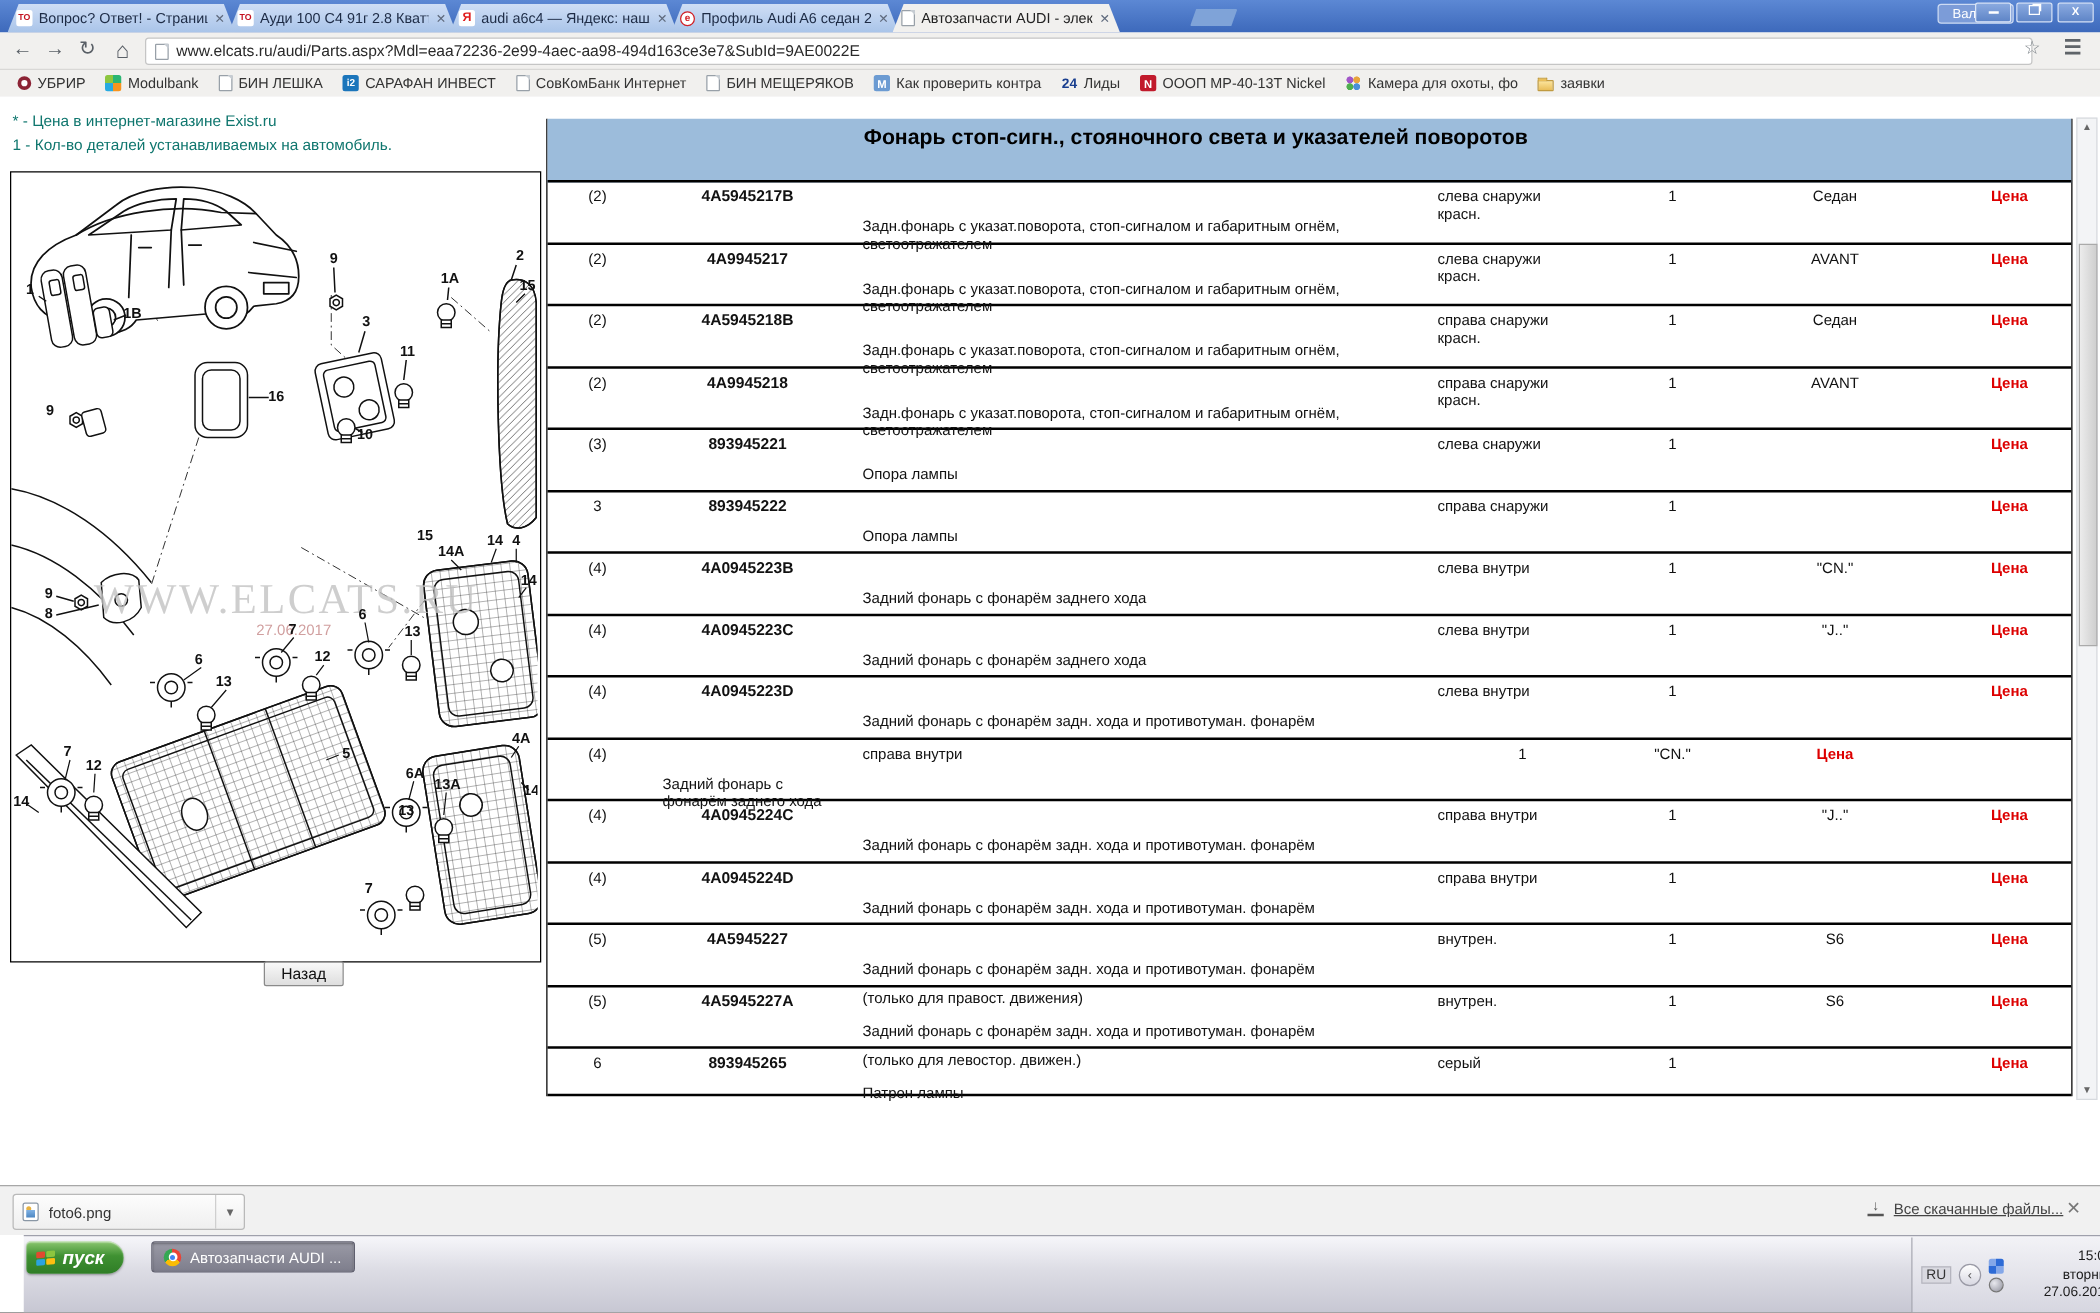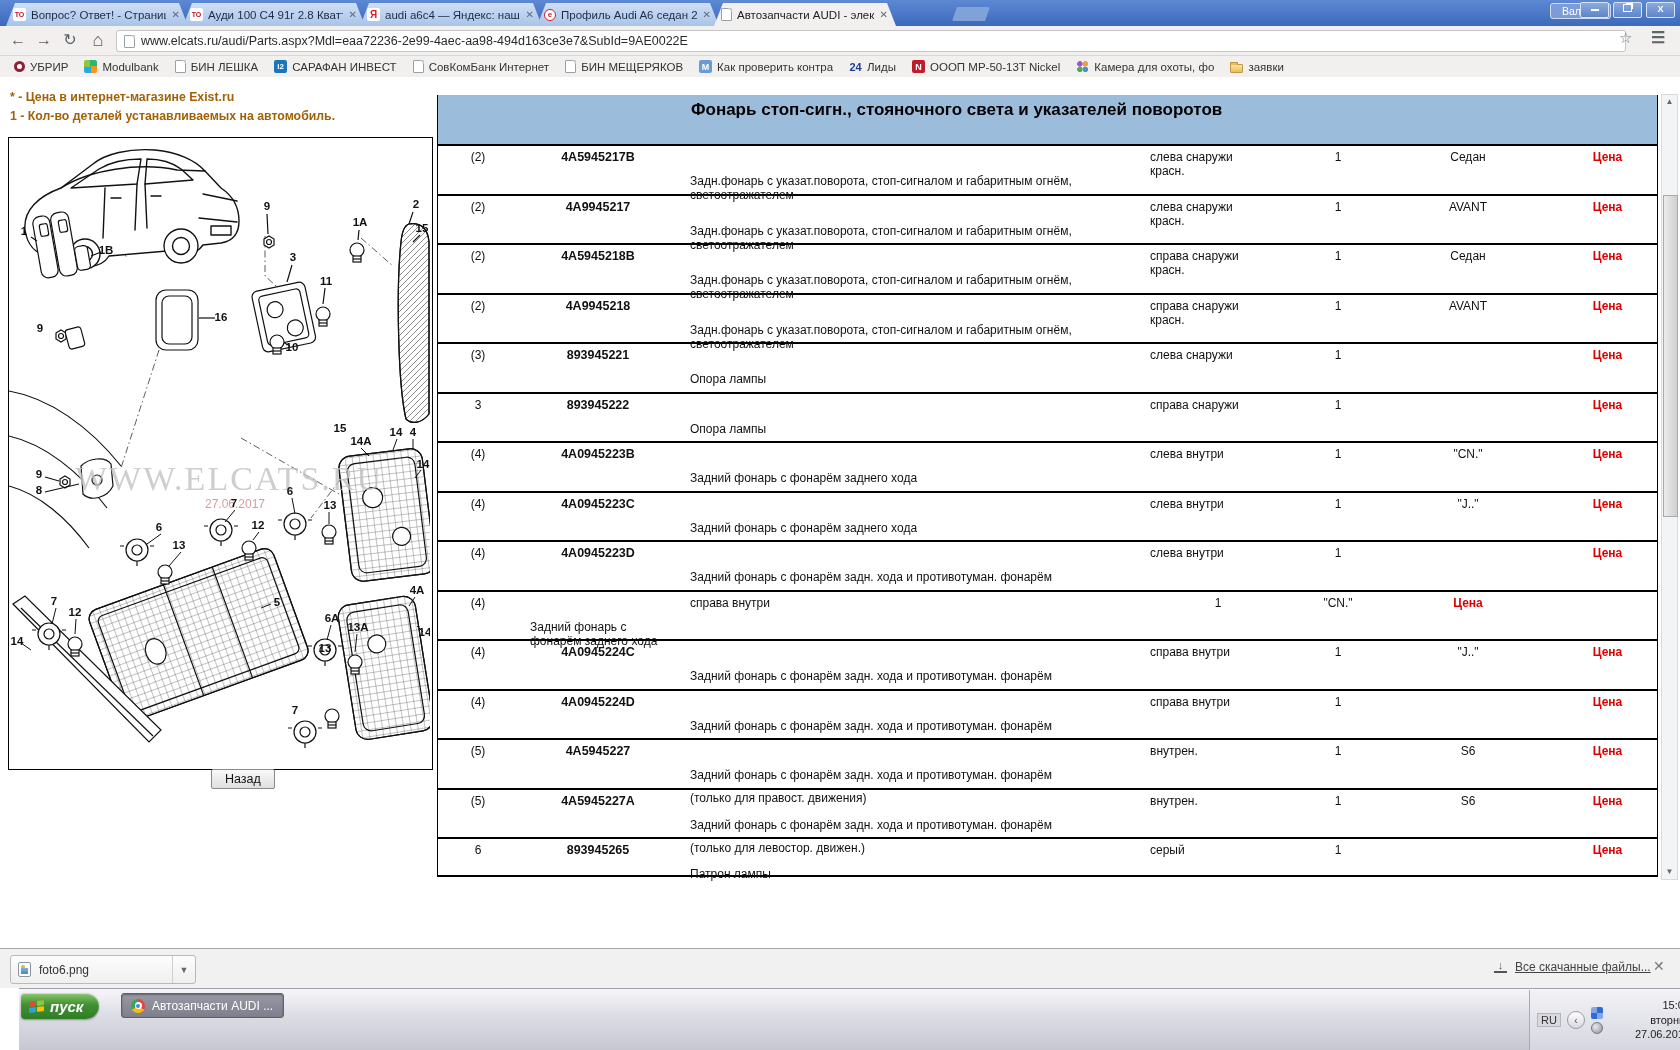--- a/index.html
+++ b/index.html
@@ -65,21 +65,21 @@
        border-radius:1px;margin-top:3px;}
   .icn-folder::before{content:"";position:absolute;top:-3px;left:-1px;width:6px;height:2px;
        background:#e9be5a;border:1px solid #c09a40;border-bottom:none;border-radius:1px 1px 0 0;}
   .icn-img{width:13px;height:15px;background:#fff;border:1px solid #8a97a5;}
   .icn-img::after{content:"";position:absolute;left:2px;right:2px;bottom:2px;height:6px;
        background:linear-gradient(#7fb2e5,#4c86c2);}
   .icn-img::before{content:"";position:absolute;left:2px;top:2px;width:4px;height:4px;border-radius:50%;background:#e8b23f;}
 
   
   .content{position:absolute;left:0;top:77px;width:1680px;height:871px;background:#fff;}
-  .legend{position:absolute;left:10px;top:11px;font-size:12.3px;font-weight:bold;color:#a16207;line-height:1.55;}
+  .legend{position:absolute;left:10px;top:11px;font-size:12.3px;font-weight:normal;color:#0f766e;line-height:1.55;}
   .diagram-box{position:absolute;left:8px;top:60px;width:423px;height:631px;border:1px solid #000;background:#fff;}
   .diagram-box svg{display:block;}
   #dlabels text{font-size:11.5px;font-weight:bold;fill:#111;text-anchor:middle;
        font-family:"Liberation Sans",sans-serif;}
   .wm{font-size:34px;fill:#c3c3c3;letter-spacing:2px;text-anchor:middle;opacity:.8;
       font-family:"Liberation Serif",serif;}
   .wmdate{font-size:12px;fill:#cc9595;text-anchor:middle;opacity:.9;}
   .back-btn{position:absolute;left:193px;top:692px;padding:2px 13px;font-size:12.5px;color:#111;
       background:linear-gradient(#f9f9f9,#dedede);border:1px solid #8a8a8a;border-radius:2px;margin-left:18px;}
 
@@ -252,21 +252,21 @@
     <span class="bmlabel">Как проверить контра</span>
   </div>
 
   <div class="bm">
     <span class="icn icn-24">24</span>
     <span class="bmlabel">Лиды</span>
   </div>
 
   <div class="bm">
     <span class="icn icn-n">N</span>
-    <span class="bmlabel">ОООП МР-50-13Т Nickel</span>
+    <span class="bmlabel">ОООП МР-40-13Т Nickel</span>
   </div>
 
   <div class="bm">
     <span class="icn icn-dots"></span>
     <span class="bmlabel">Камера для охоты, фо</span>
   </div>
 
   <div class="bm">
     <span class="icn icn-folder"></span>
     <span class="bmlabel">заявки</span>

